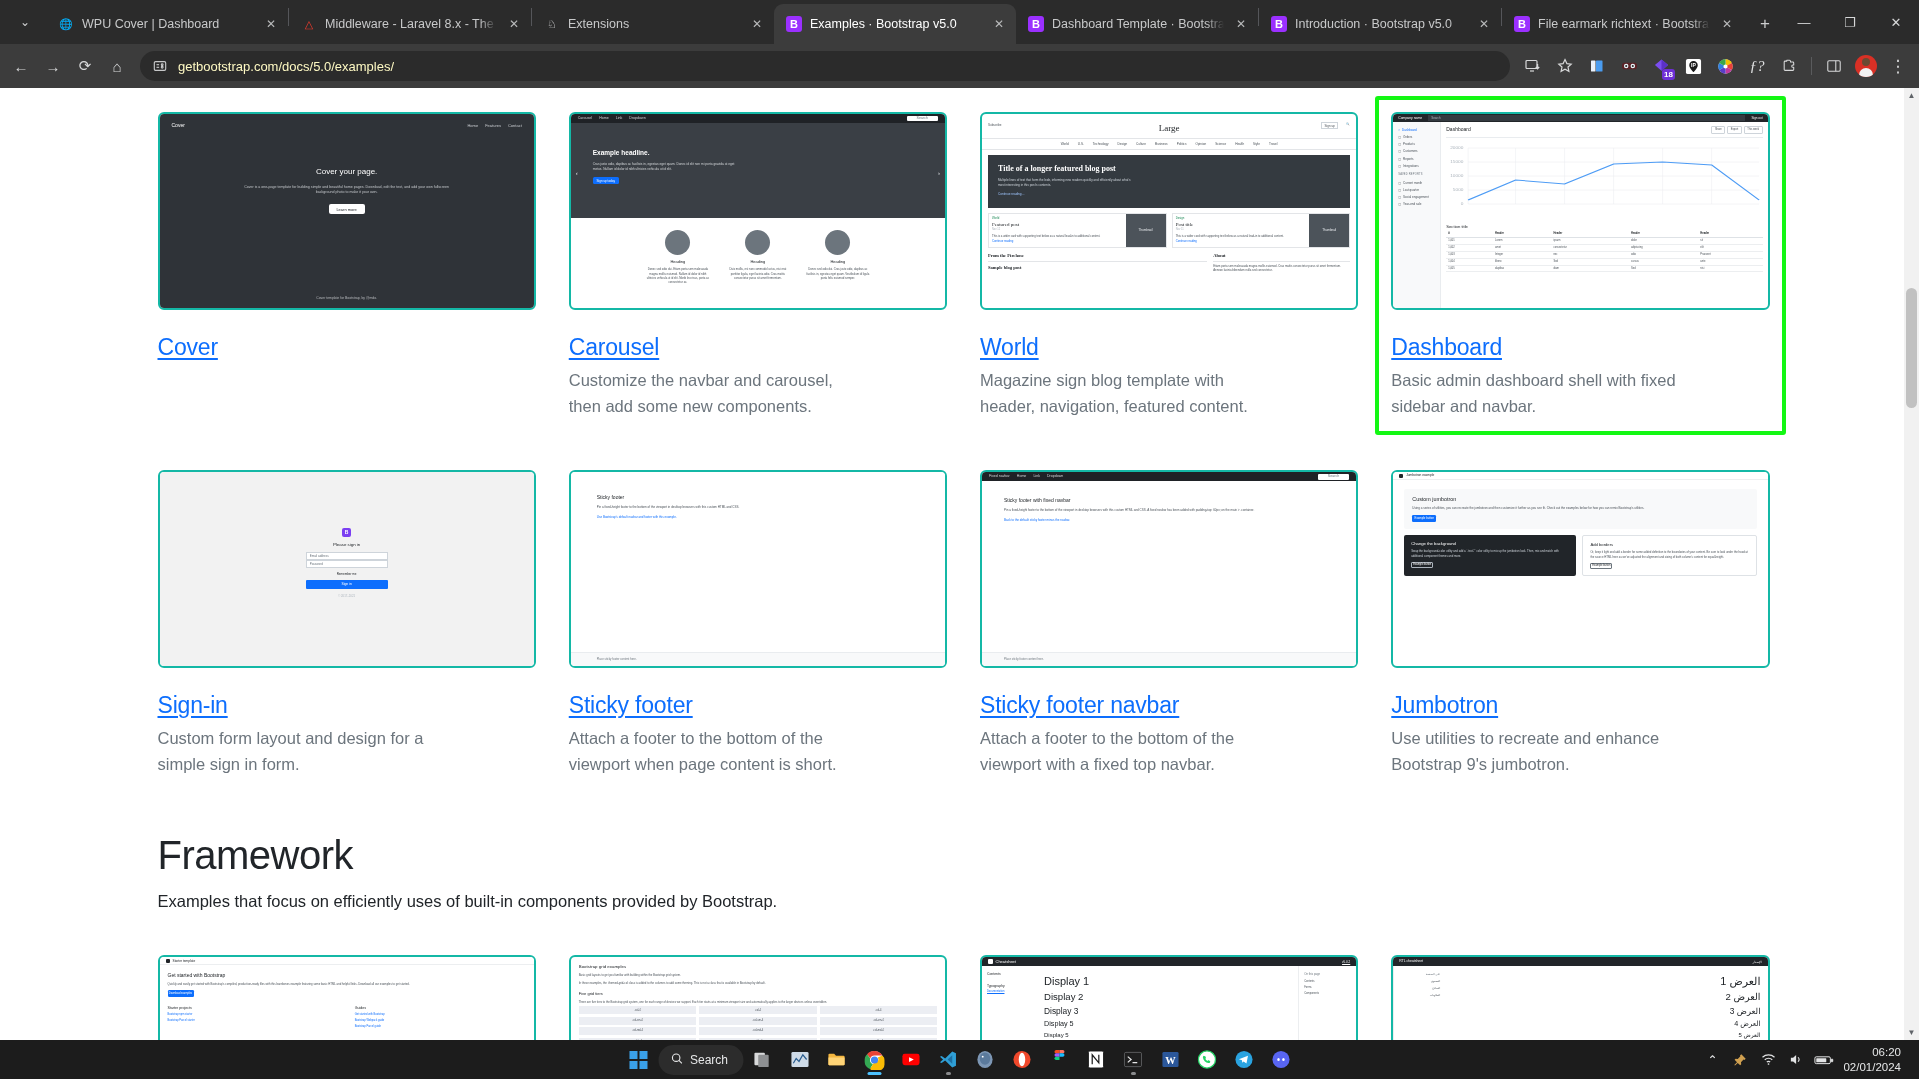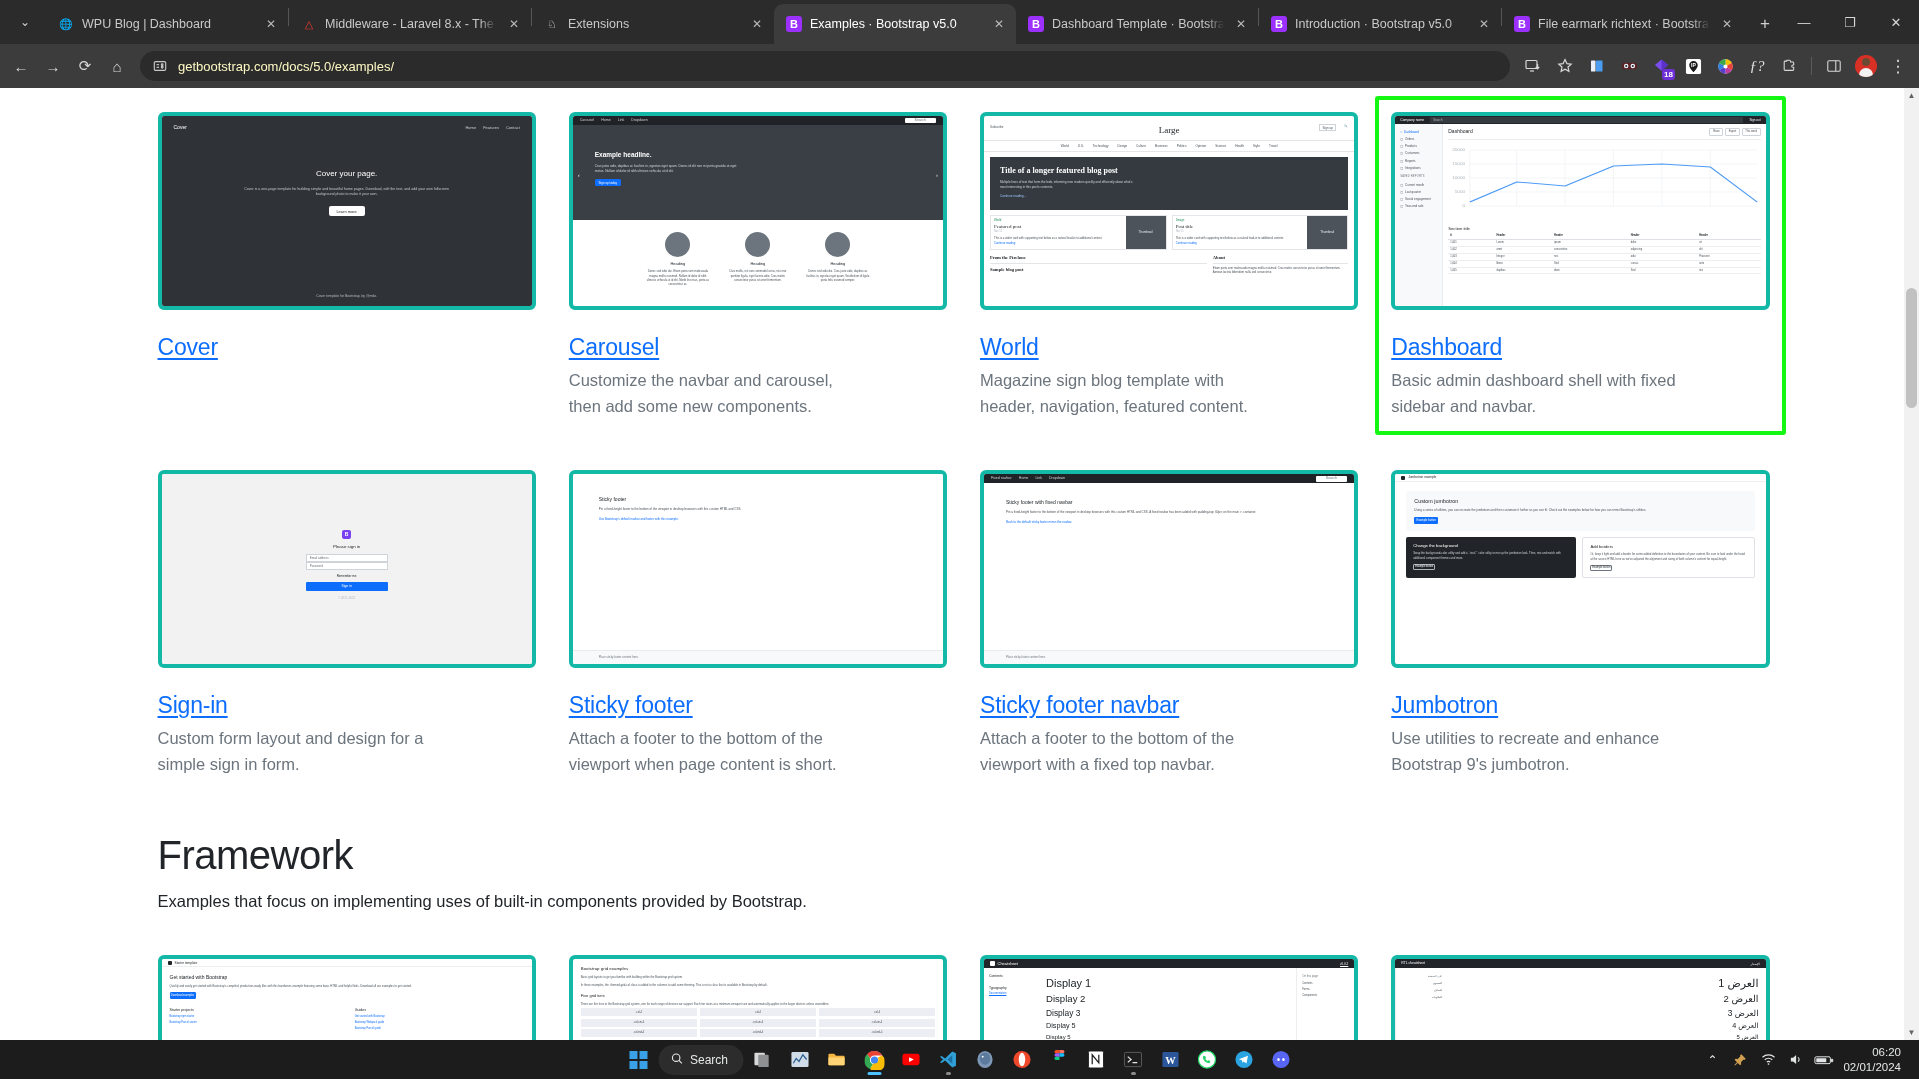--- a/index.html
+++ b/index.html
@@ -103,21 +103,21 @@
   #page {
     position:relative; height:952px; background:#fff; overflow:hidden;
   }
   #page-inner { padding:0; position:relative; }
   .container { width:1620px; margin:0 auto; padding-left:8px; }
 
   .grid { display:grid; grid-template-columns:repeat(4,1fr); column-gap:33px; }
 
   .ex-card { position:relative; padding-top:24px; }
   .ex-thumb {
-    height:198px; border:4px solid #14b8a6; border-radius:6px; overflow:hidden;
+    height:198px; border:2px solid #14b8a6; border-radius:6px; overflow:hidden;
     background:#fff; position:relative;
   }
   .ex-title {
     margin-top:24px; font-size:23px; color:#0d6efd; text-decoration:underline;
     text-underline-offset:3px; display:inline-block; letter-spacing:-.2px;
   }
   .ex-desc {
     margin-top:7px; font-size:16.5px; line-height:1.55; color:#6c757d; max-width:300px;
   }
 
@@ -314,21 +314,21 @@
 <div id="browser">
 
   <div id="tabstrip">
     <div class="tabstrip-left">
       <div class="tab-list-btn">⌄</div>
     </div>
     <div class="tabs">
 
       <div class="tab">
         <span class="favicon fav-globe">🌐</span>
-        <span class="tabtitle">WPU Blog | Dashboard</span>
+        <span class="tabtitle">WPU Cover | Dashboard</span>
         <span class="tabclose">✕</span>
       </div>
       <div class="tabsep"></div>
 
       <div class="tab">
         <span class="favicon fav-laravel">△</span>
         <span class="tabtitle">Middleware - Laravel 8.x - The P</span>
         <span class="tabclose">✕</span>
       </div>
       <div class="tabsep"></div>
@@ -829,21 +829,21 @@
                   </div>
                 </div>
               </div>
             </div>
             <a class="ex-title">Jumbotron</a>
             <div class="ex-desc">Use utilities to recreate and enhance Bootstrap 9's jumbotron.</div>
           </div>
         </div>
 
         <h2 class="section">Framework</h2>
-        <p class="section-sub">Examples that focus on implementing uses of built-in components provided by Bootstrap.</p>
+        <p class="section-sub">Examples that focus on efficiently uses of built-in components provided by Bootstrap.</p>
 
         <div class="grid" style="margin-top:20px;">
 
           <div class="ex-card">
             <div class="ex-thumb">
               <div class="mini">
                 <div class="gs-top">
                   <span style="width:4px;height:4px;background:#212529;border-radius:1px;display:inline-block;"></span>
                   <span>Starter template</span>
                 </div>

